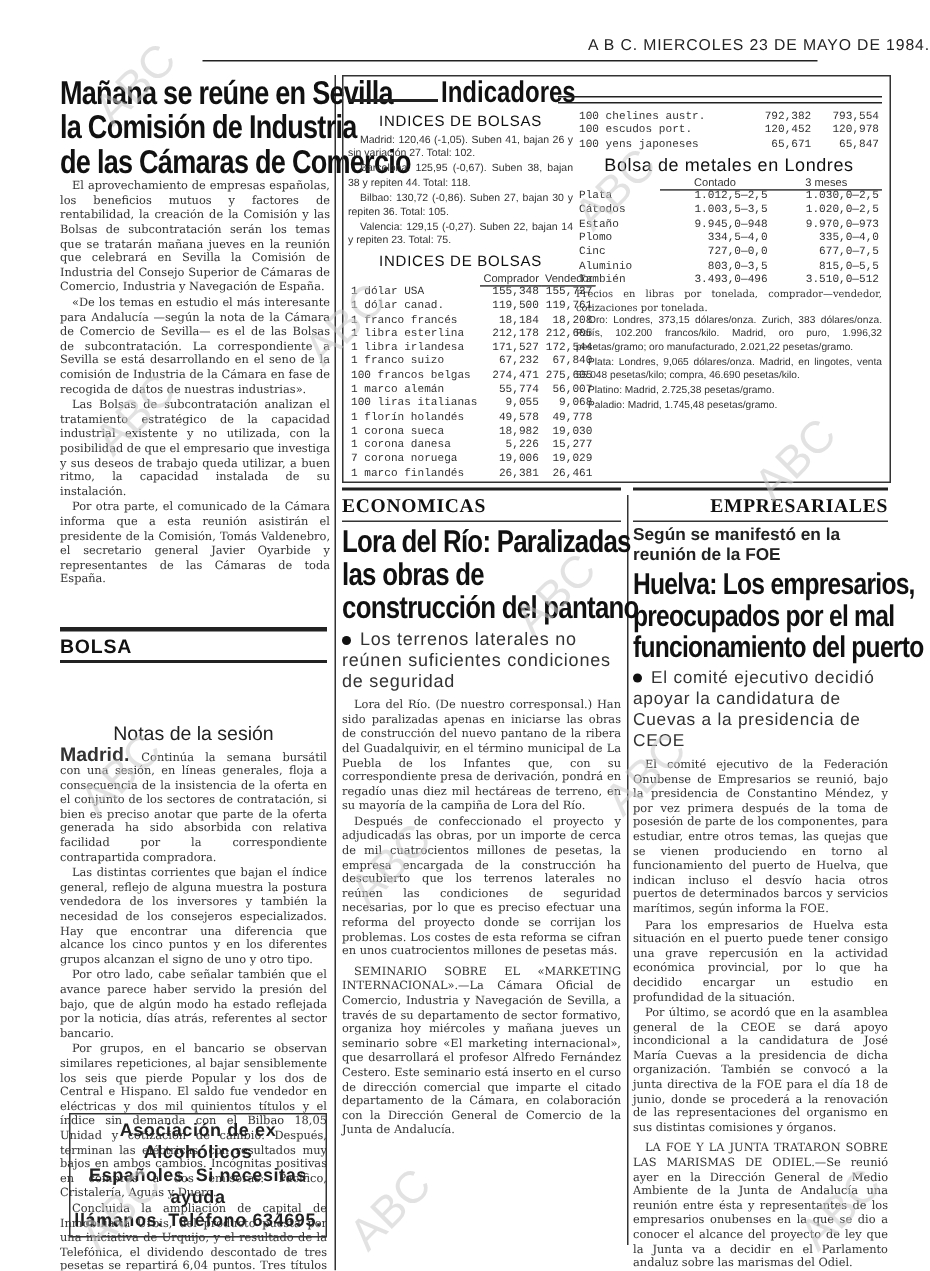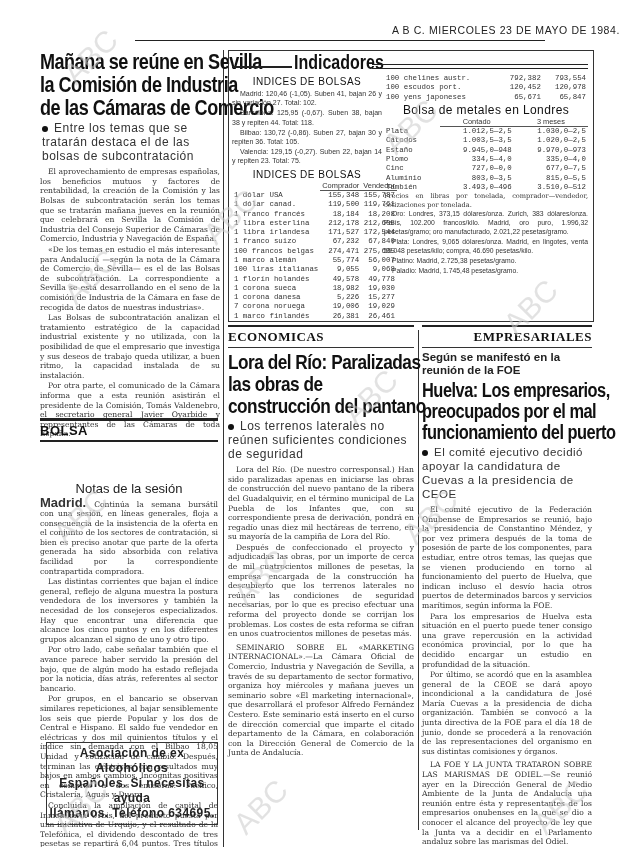--- a/index.html
+++ b/index.html
@@ -27,23 +27,20 @@
 <div class="abs masthead">A B C. MIERCOLES 23 DE MAYO DE 1984. PAG. 26</div>
 <div class="rule" style="left:135px;top:40px;width:410px;height:1px;"></div>
 
 <div class="vline" style="left:223px;top:50px;height:797px;"></div>
 <div class="vline" style="left:418px;top:330px;height:500px;"></div>
 
 <div class="abs" style="left:40px;top:50px;width:180px;">
   <div class="hl big">Mañana se reúne en Sevilla</div>
   <div class="hl big">la Comisión de Industria</div>
   <div class="hl big">de las Cámaras de Comercio</div>
-  <div class="sub" style="margin:2px 0 4px 0;padding-left:2px;">
-    <span class="bullet"></span><span>Entre los temas que se tratarán destaca el de las bolsas de subcontratación</span>
-  </div>
   <div class="body">
     <p>El aprovechamiento de empresas españolas, los beneficios mutuos y factores de rentabilidad, la creación de la Comisión y las Bolsas de subcontratación serán los temas que se tratarán mañana jueves en la reunión que celebrará en Sevilla la Comisión de Industria del Consejo Superior de Cámaras de Comercio, Industria y Navegación de España.</p>
     <p>«De los temas en estudio el más interesante para Andalucía —según la nota de la Cámara de Comercio de Sevilla— es el de las Bolsas de subcontratación. La correspondiente a Sevilla se está desarrollando en el seno de la comisión de Industria de la Cámara en fase de recogida de datos de nuestras industrias».</p>
     <p>Las Bolsas de subcontratación analizan el tratamiento estratégico de la capacidad industrial existente y no utilizada, con la posibilidad de que el empresario que investiga y sus deseos de trabajo queda utilizar, a buen ritmo, la capacidad instalada de su instalación.</p>
     <p>Por otra parte, el comunicado de la Cámara informa que a esta reunión asistirán el presidente de la Comisión, Tomás Valdenebro, el secretario general Javier Oyarbide y representantes de las Cámaras de toda España.</p>
   </div>
 </div>
 
 <div class="rule" style="left:40px;top:418px;width:178px;height:3px;"></div>
 <div class="abs" style="left:40px;top:423px;width:178px;">

